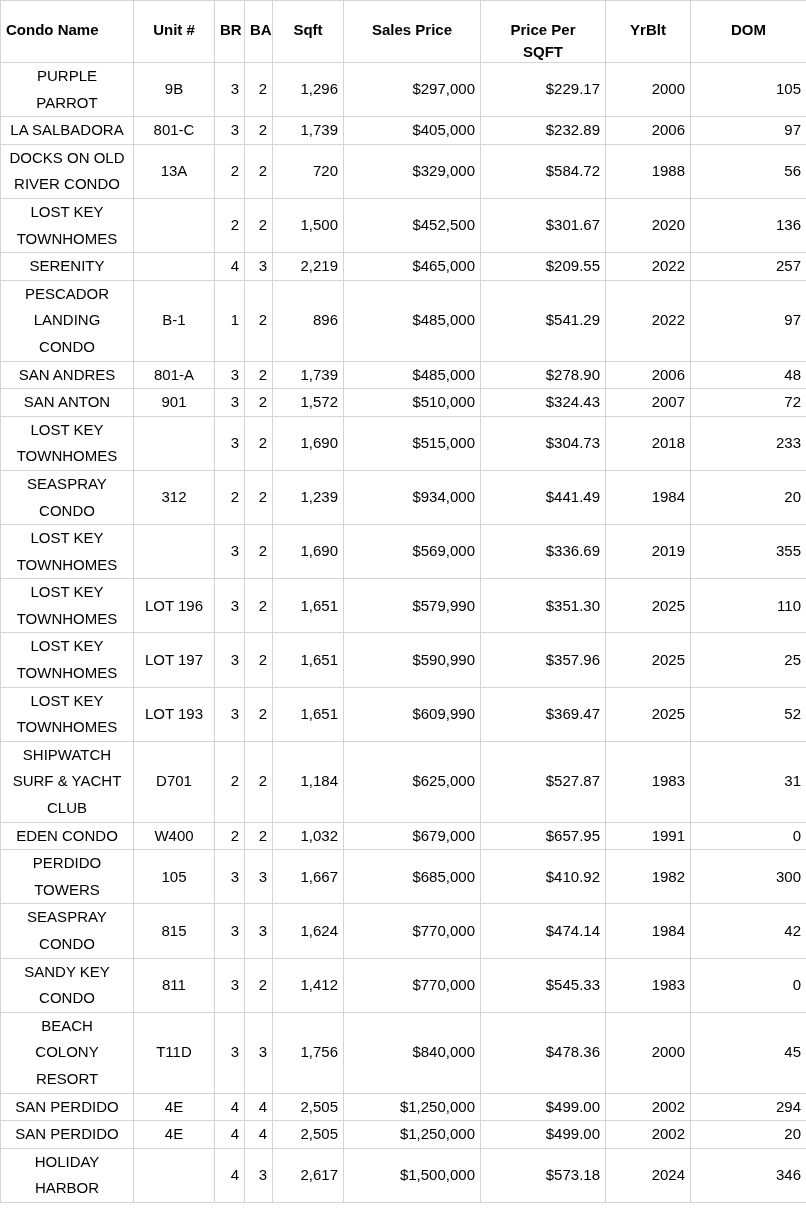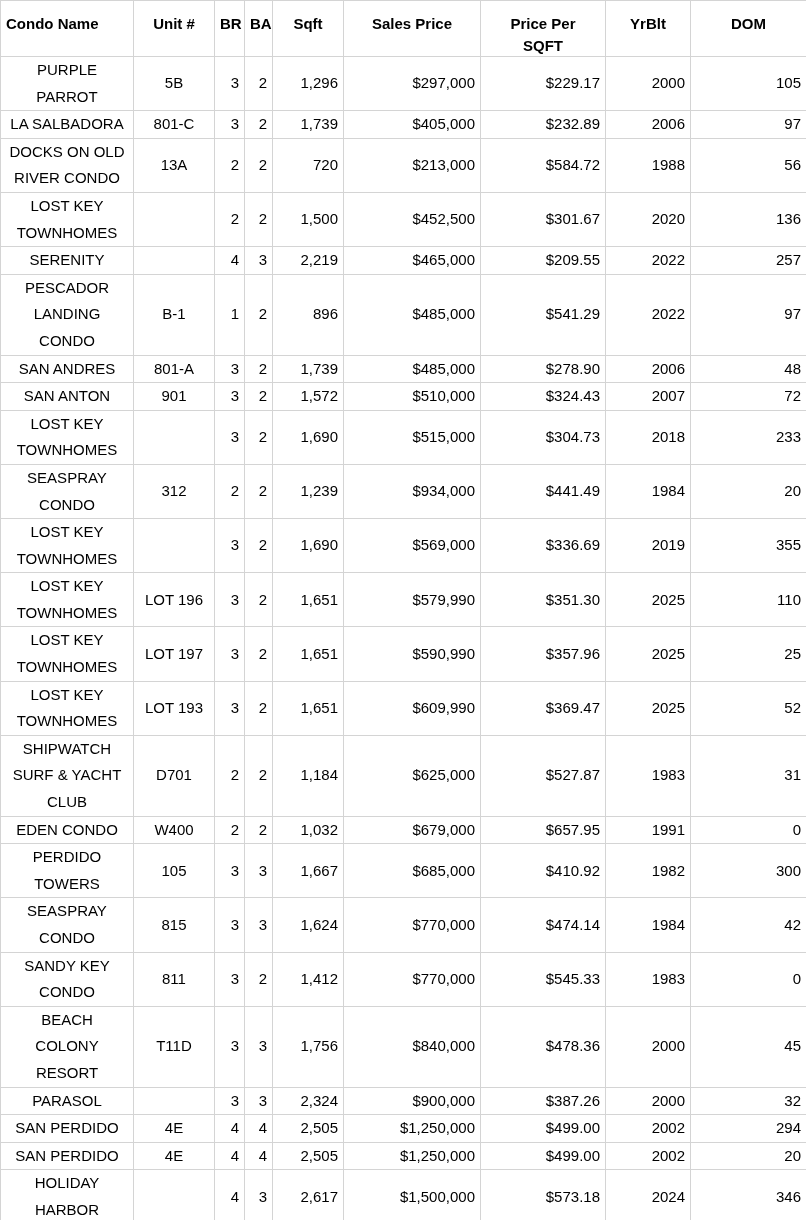--- a/index.html
+++ b/index.html
@@ -22,21 +22,21 @@
     overflow: hidden;
     white-space: pre-line;
     box-sizing: border-box;
   }
   .grid th {
     font-weight: bold;
     vertical-align: top;
     text-align: center;
     height: 46px;
     line-height: 21.5px;
-    padding-top: 12px;
+    padding-top: 18px;
   }
   .grid th.c-name { text-align: left; }
   .grid td {
     vertical-align: middle;
     line-height: 26.6px;
     height: 26px;
   }
   .grid td.c-name  { text-align: center; }
   .grid td.c-unit  { text-align: center; }
   .grid td.num     { text-align: right; }
@@ -67,21 +67,21 @@
       <th class="c-ppsf">Price Per
 SQFT</th>
       <th class="c-yrblt">YrBlt</th>
       <th class="c-dom">DOM</th>
     </tr>
   </thead>
   <tbody>
   <tr>
     <td class="c-name">PURPLE
 PARROT</td>
-    <td class="c-unit">5B</td>
+    <td class="c-unit">9B</td>
     <td class="c-br num">3</td>
     <td class="c-ba num">2</td>
     <td class="c-sqft num">1,296</td>
     <td class="c-price num">$297,000</td>
     <td class="c-ppsf num">$229.17</td>
     <td class="c-yrblt num">2000</td>
     <td class="c-dom num">105</td>
   </tr>
 
   <tr>
@@ -96,21 +96,21 @@
     <td class="c-dom num">97</td>
   </tr>
 
   <tr>
     <td class="c-name">DOCKS ON OLD
 RIVER CONDO</td>
     <td class="c-unit">13A</td>
     <td class="c-br num">2</td>
     <td class="c-ba num">2</td>
     <td class="c-sqft num">720</td>
-    <td class="c-price num">$213,000</td>
+    <td class="c-price num">$329,000</td>
     <td class="c-ppsf num">$584.72</td>
     <td class="c-yrblt num">1988</td>
     <td class="c-dom num">56</td>
   </tr>
 
   <tr>
     <td class="c-name">LOST KEY
 TOWNHOMES</td>
     <td class="c-unit"></td>
     <td class="c-br num">2</td>
@@ -322,31 +322,20 @@
     <td class="c-unit">T11D</td>
     <td class="c-br num">3</td>
     <td class="c-ba num">3</td>
     <td class="c-sqft num">1,756</td>
     <td class="c-price num">$840,000</td>
     <td class="c-ppsf num">$478.36</td>
     <td class="c-yrblt num">2000</td>
     <td class="c-dom num">45</td>
   </tr>
 
-  <tr>
-    <td class="c-name">PARASOL</td>
-    <td class="c-unit"></td>
-    <td class="c-br num">3</td>
-    <td class="c-ba num">3</td>
-    <td class="c-sqft num">2,324</td>
-    <td class="c-price num">$900,000</td>
-    <td class="c-ppsf num">$387.26</td>
-    <td class="c-yrblt num">2000</td>
-    <td class="c-dom num">32</td>
-  </tr>
 
 
   <tr>
     <td class="c-name">SAN PERDIDO</td>
     <td class="c-unit">4E</td>
     <td class="c-br num">4</td>
     <td class="c-ba num">4</td>
     <td class="c-sqft num">2,505</td>
     <td class="c-price num">$1,250,000</td>
     <td class="c-ppsf num">$499.00</td>

